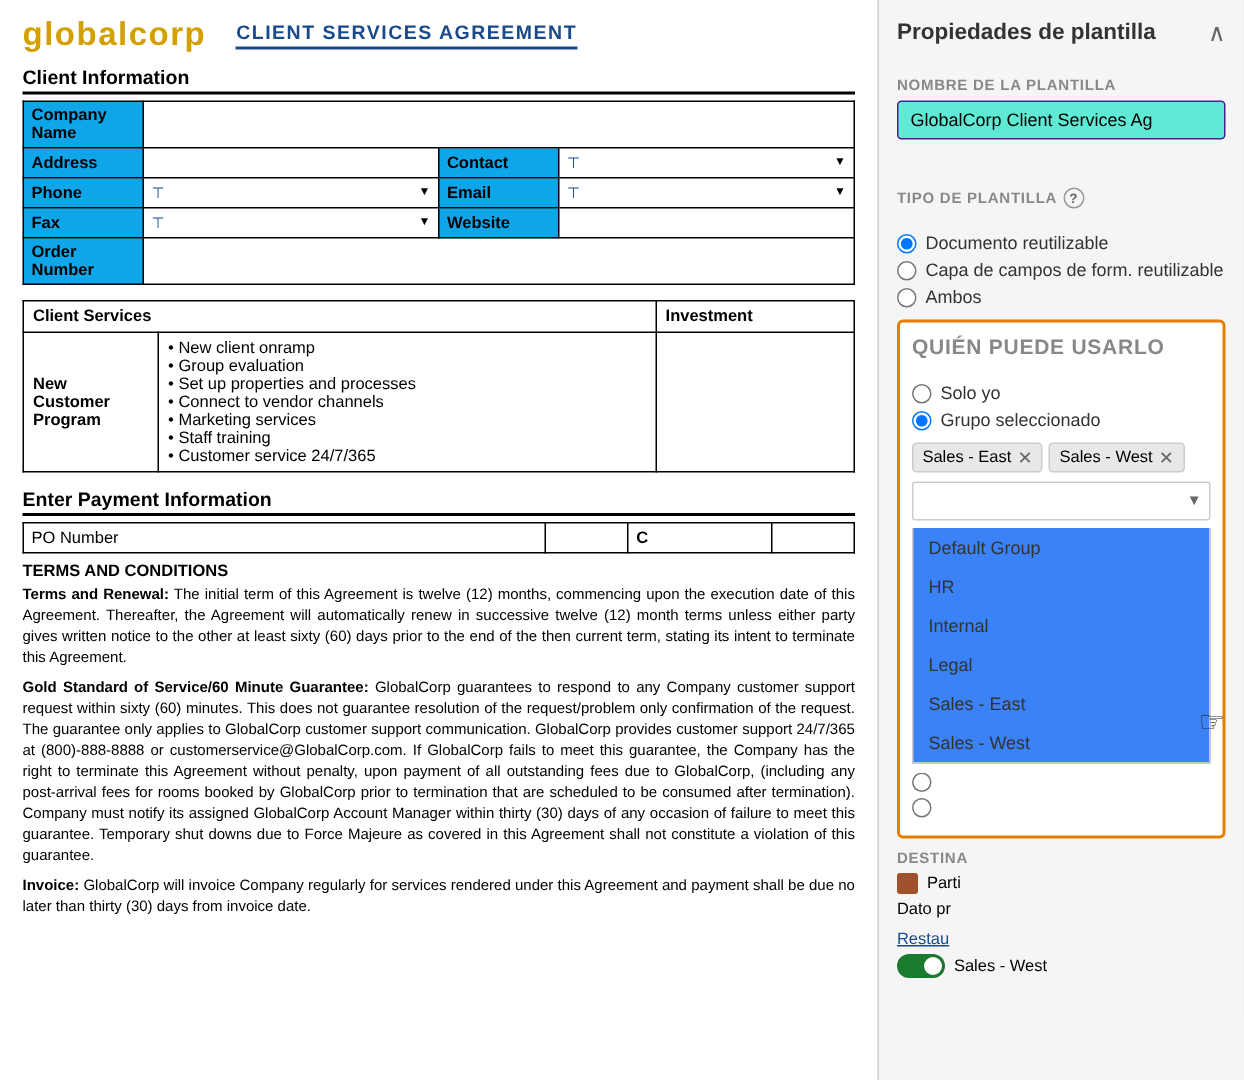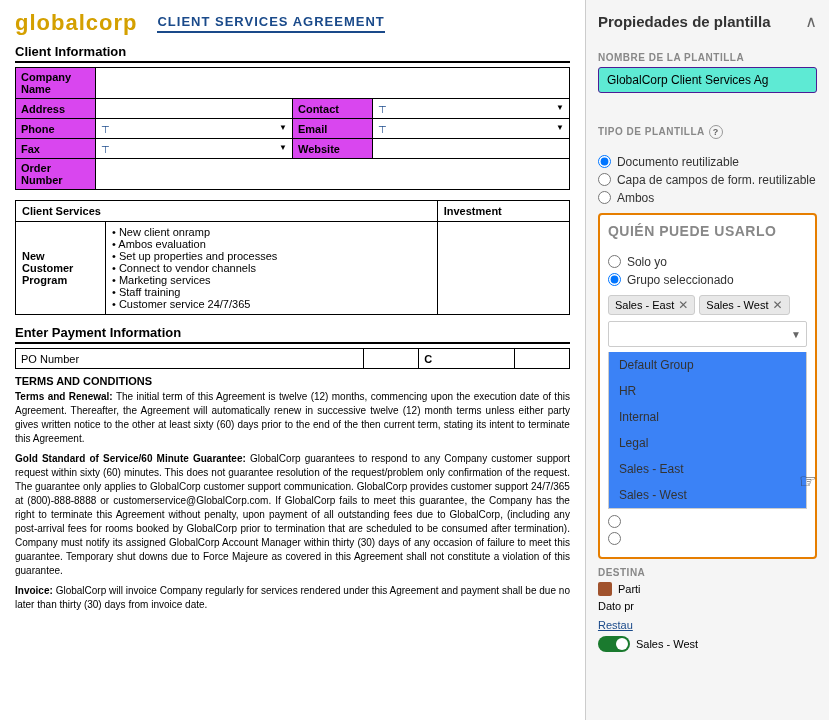--- a/index.html
+++ b/index.html
@@ -59,21 +59,21 @@
       border-collapse: collapse;
       font-size: 11px;
     }
     .client-table td {
       border: 1px solid #000;
       padding: 3px 5px;
       height: 20px;
     }
     .client-table .label-cell {
       font-weight: bold;
-      background: #d946ef;
+      background: #0ea5e9;
       width: 80px;
     }
     .client-table .value-cell {
       background: #fff;
     }
     .field-indicator {
       color: #1a4a8a;
       font-size: 10px;
     }
     .dropdown-arrow {
@@ -421,21 +421,21 @@
           <th>Investment</th>
         </tr>
       </thead>
       <tbody>
         <tr>
           <td class="service-name" style="width:90px; white-space:pre-line;">New Customer
 Program</td>
           <td>
             <ul class="services-list">
               <li>New client onramp</li>
-              <li>Ambos evaluation</li>
+              <li>Group evaluation</li>
               <li>Set up properties and processes</li>
               <li>Connect to vendor channels</li>
               <li>Marketing services</li>
               <li>Staff training</li>
               <li>Customer service 24/7/365</li>
             </ul>
           </td>
           <td></td>
         </tr>
       </tbody>

